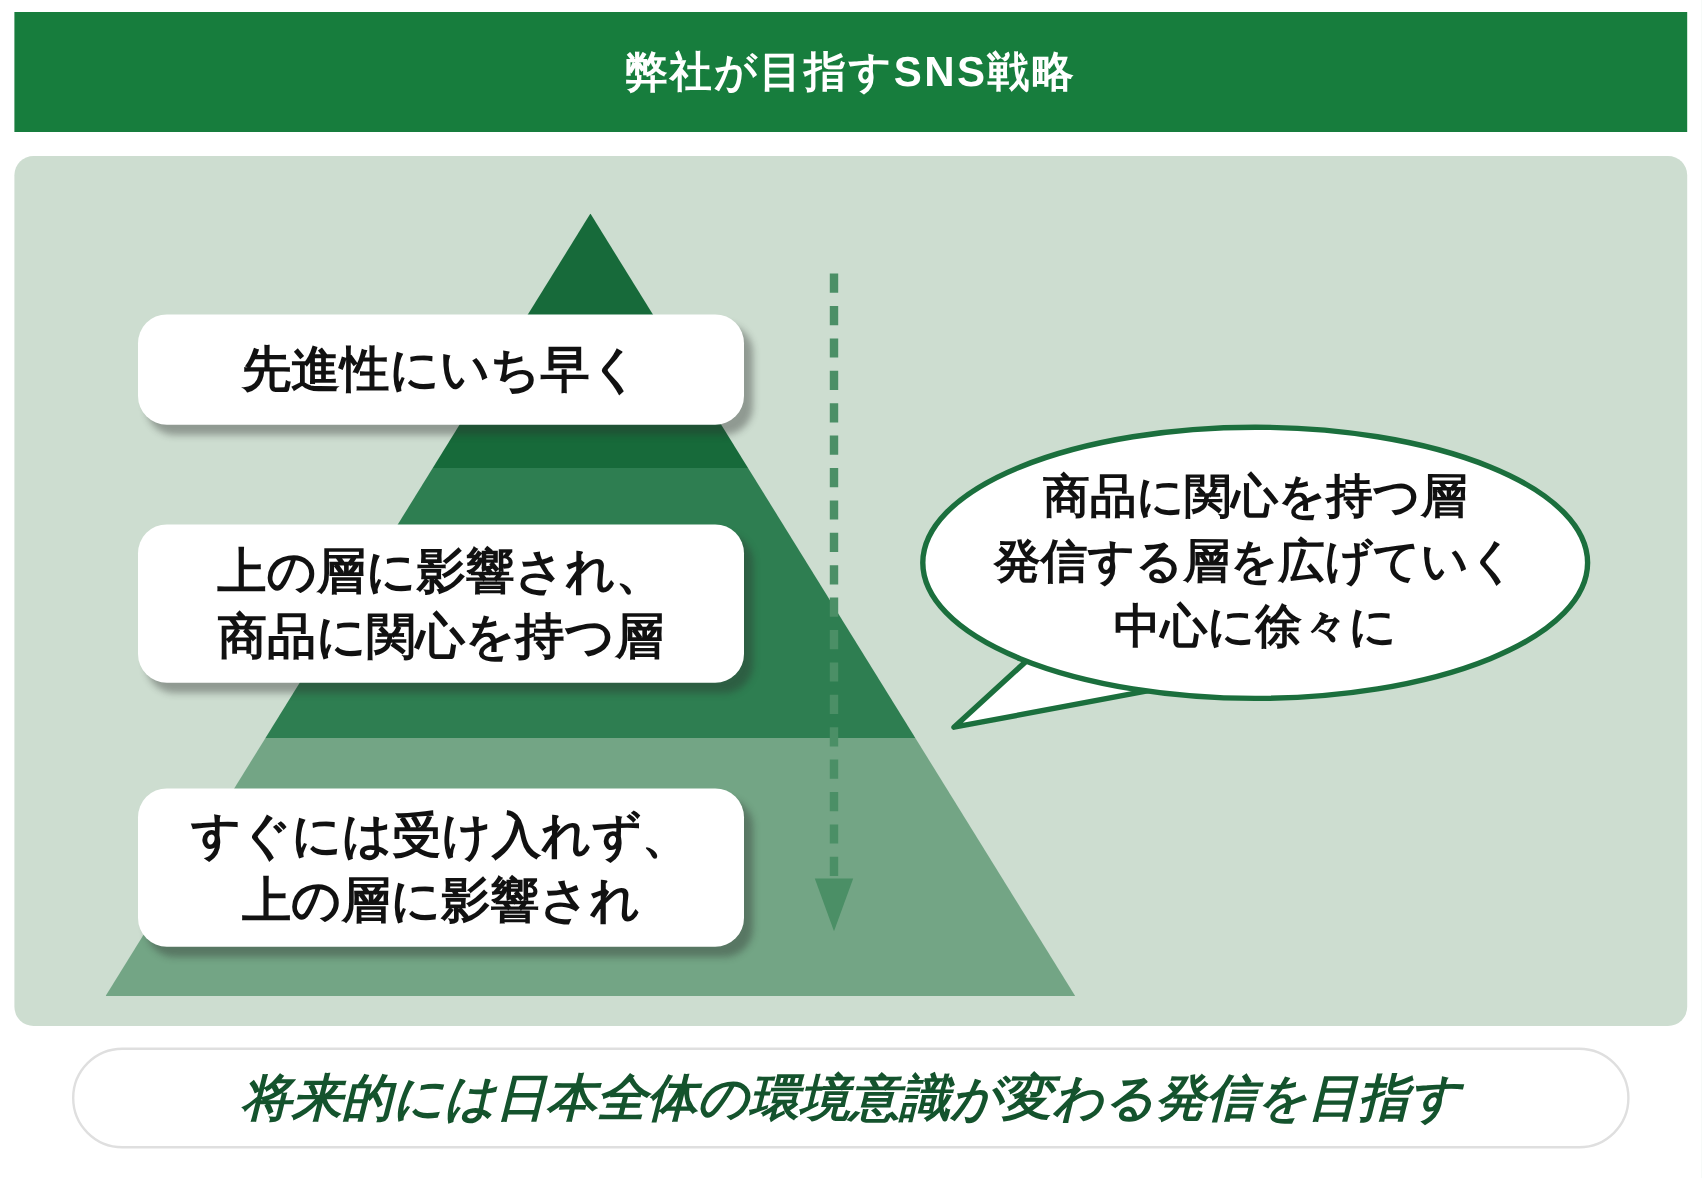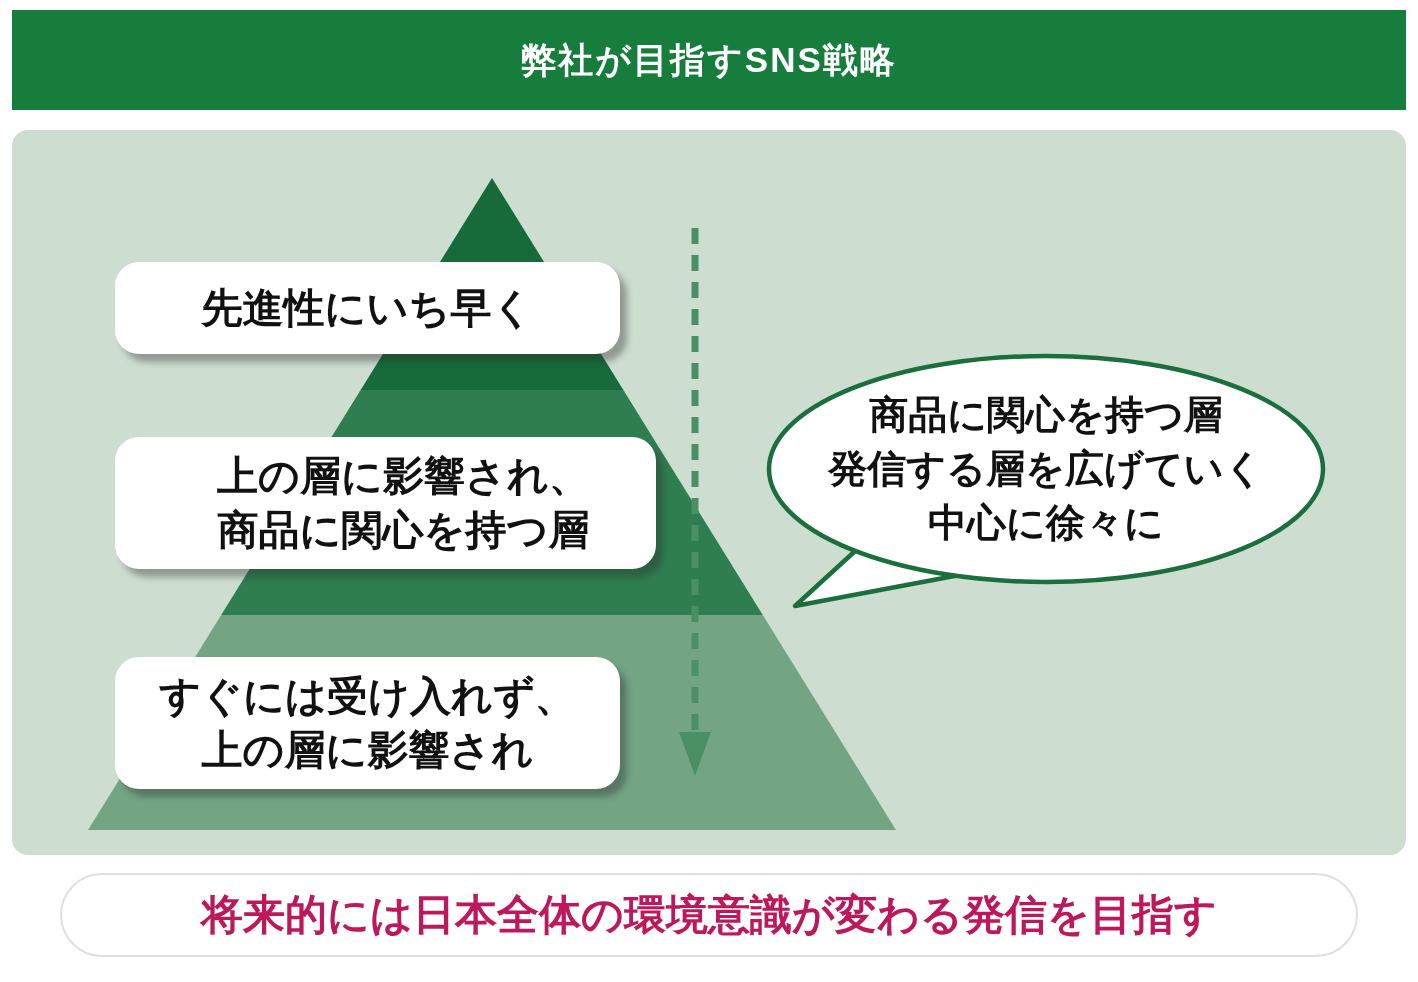--- a/index.html
+++ b/index.html
@@ -52,21 +52,21 @@
     flex-direction: column;
     align-items: center;
     justify-content: center;
     text-align: center;
     font-weight: bold;
     color: #111111;
     font-size: 41px;
     line-height: 1.32;
   }
   .box1 { top: 98px;  height: 92px; margin-top: 34px; }
-  .box2 { top: 307px; height: 132px; padding-left: 36px; }
+  .box2 { top: 307px; height: 132px; }
   .box3 { top: 527px; height: 132px; border-radius: 24px; }
   .bubble {
     position: absolute;
     left: 753px; top: 222px;
     width: 562px; height: 262px;
   }
   .bubble svg {
     position: absolute;
     left: 0; top: 0;
     width: 562px; height: 262px;
@@ -92,22 +92,23 @@
     left: 60px; top: 873px;
     width: 1298px; height: 84px;
     background: #ffffff;
     border: 2px solid #dfdfdf;
     border-radius: 44px;
     box-sizing: border-box;
     display: flex;
     align-items: center;
     justify-content: center;
     font-weight: bold;
-    color: #be185d;
+    color: #14532d;
     font-size: 42px;
+    font-style: italic;
   }
 </style>
 </head>
 <body>
 
 <div class="header">
   <div class="header-title">弊社が目指すSNS戦略</div>
 </div>
 
 <div class="panel">

